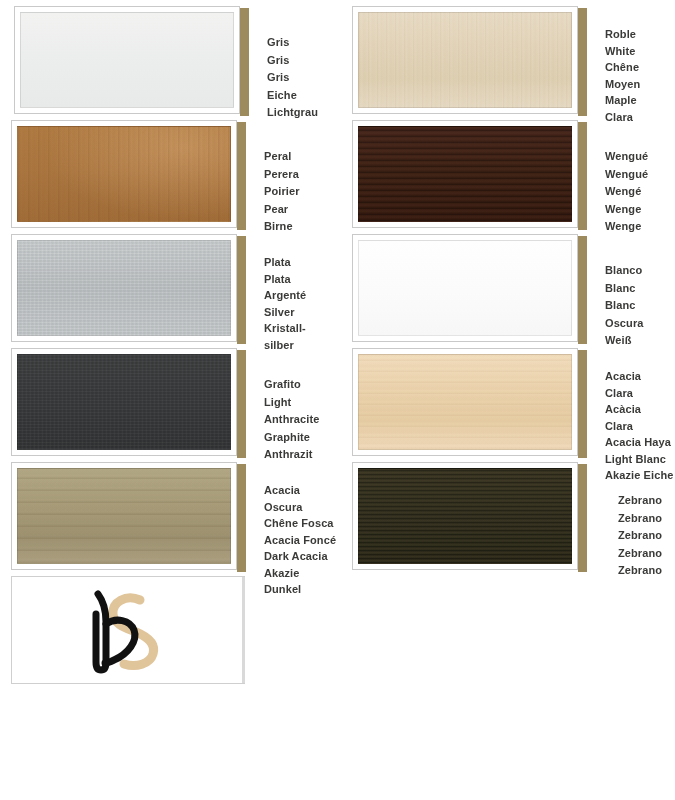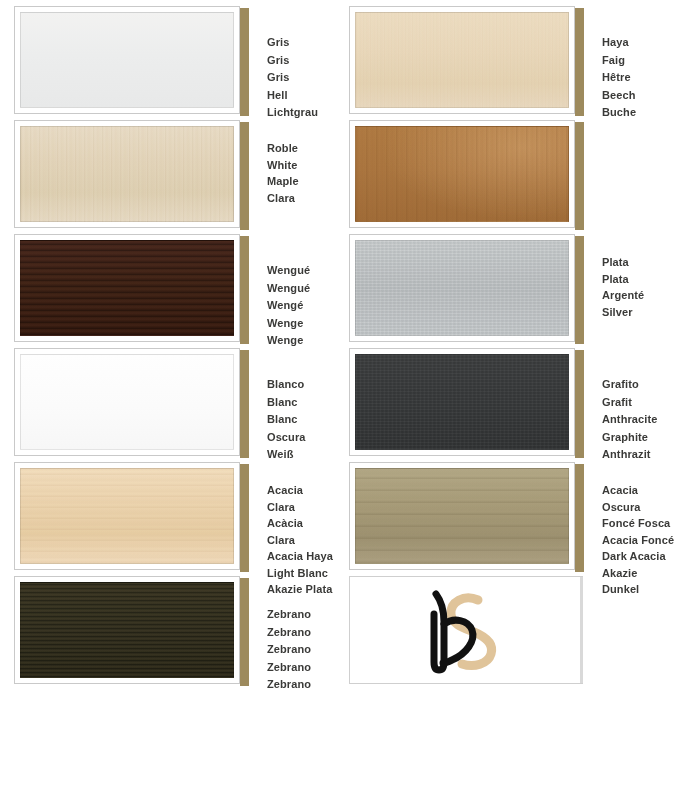--- a/index.html
+++ b/index.html
@@ -75,21 +75,21 @@
     margin-left:19px;
     padding-top:28px;
     width:86px;
     color:#3a3a38;
     font-size:11px;
     font-weight:bold;
     line-height:17.5px;
     letter-spacing:0.1px;
   }
   .labels.tight{padding-top:20px;line-height:16.5px;}
-  .labels.loose{padding-top:30px;}
+  .labels.loose{padding-top:30px;text-align:center;}
   .labels div{white-space:pre-line;}
 
   
   .m-gris{
     background:
       linear-gradient(180deg,#f2f2f1 0%,#eceded 45%,#e8e9e9 100%);
   }
   .m-haya{
     background:
       repeating-linear-gradient(90deg,
@@ -210,62 +210,56 @@
       <div class="swatch-wrap">
         <div class="swatch-frame">
           <div class="swatch m-gris"></div>
         </div>
         <div class="accent"></div>
       </div>
       <div class="labels">
         <div>Gris</div>
         <div>Gris</div>
         <div>Gris</div>
-        <div>Hell</div>
+        <div>Eiche</div>
         <div>Lichtgrau</div>
       </div>
     </div>
 
-    <div class="cell right">
-      <div class="swatch-wrap">
-        <div class="swatch-frame">
-          <div class="swatch m-haya"></div>
-        </div>
-        <div class="accent"></div>
-      </div>
-      <div class="labels">
-        <div>Haya</div>
-        <div>Faig</div>
-        <div>Hêtre</div>
-        <div>Beech</div>
-        <div>Buche</div>
-      </div>
-    </div>
 
     <div class="cell">
       <div class="swatch-wrap">
         <div class="swatch-frame">
           <div class="swatch m-roble"></div>
         </div>
         <div class="accent"></div>
       </div>
       <div class="labels tight">
         <div>Roble</div>
         <div>White</div>
+        <div>Chêne
+Moyen</div>
         <div>Maple</div>
         <div>Clara</div>
       </div>
     </div>
 
     <div class="cell right">
       <div class="swatch-wrap">
         <div class="swatch-frame">
           <div class="swatch m-peral"></div>
         </div>
         <div class="accent"></div>
+      </div>
+      <div class="labels">
+        <div>Peral</div>
+        <div>Perera</div>
+        <div>Poirier</div>
+        <div>Pear</div>
+        <div>Birne</div>
       </div>
     </div>
 
     <div class="cell">
       <div class="swatch-wrap">
         <div class="swatch-frame">
           <div class="swatch m-wengue"></div>
         </div>
         <div class="accent"></div>
       </div>
@@ -283,20 +277,22 @@
         <div class="swatch-frame">
           <div class="swatch m-plata"></div>
         </div>
         <div class="accent"></div>
       </div>
       <div class="labels tight">
         <div>Plata</div>
         <div>Plata</div>
         <div>Argenté</div>
         <div>Silver</div>
+        <div>Kristall-
+silber</div>
       </div>
     </div>
 
     <div class="cell">
       <div class="swatch-wrap">
         <div class="swatch-frame">
           <div class="swatch m-blanco"></div>
         </div>
         <div class="accent"></div>
       </div>
@@ -311,56 +307,56 @@
 
     <div class="cell right">
       <div class="swatch-wrap">
         <div class="swatch-frame">
           <div class="swatch m-grafito"></div>
         </div>
         <div class="accent"></div>
       </div>
       <div class="labels">
         <div>Grafito</div>
-        <div>Grafit</div>
+        <div>Light</div>
         <div>Anthracite</div>
         <div>Graphite</div>
         <div>Anthrazit</div>
       </div>
     </div>
 
     <div class="cell">
       <div class="swatch-wrap">
         <div class="swatch-frame">
           <div class="swatch m-acacia-clara"></div>
         </div>
         <div class="accent"></div>
       </div>
       <div class="labels tight">
         <div>Acacia
 Clara</div>
         <div>Acàcia
 Clara</div>
         <div>Acacia Haya</div>
         <div>Light Blanc</div>
-        <div>Akazie Plata</div>
+        <div>Akazie Eiche</div>
       </div>
     </div>
 
     <div class="cell right">
       <div class="swatch-wrap">
         <div class="swatch-frame">
           <div class="swatch m-acacia-oscura"></div>
         </div>
         <div class="accent"></div>
       </div>
       <div class="labels tight">
         <div>Acacia
 Oscura</div>
-        <div>Foncé Fosca</div>
+        <div>Chêne Fosca</div>
         <div>Acacia Foncé</div>
         <div>Dark Acacia</div>
         <div>Akazie
 Dunkel</div>
       </div>
     </div>
 
     <div class="cell">
       <div class="swatch-wrap">
         <div class="swatch-frame">

